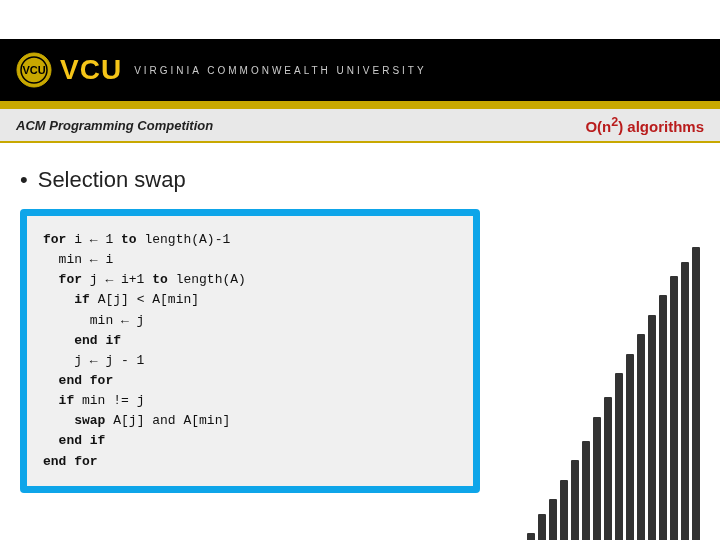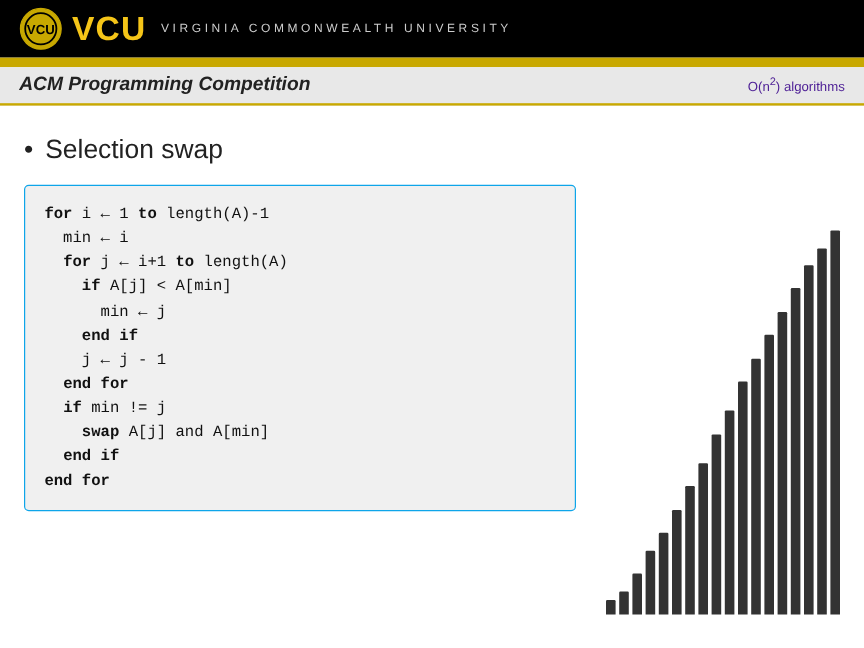--- a/index.html
+++ b/index.html
@@ -12,21 +12,22 @@
       background: #fff;
     }
 
     
     .header {
       background: #000;
       display: flex;
       align-items: center;
       justify-content: space-between;
       padding: 14px 16px;
-      height: 48px;
+      height: 62px;
+      margin-top: 39px;
     }
 
     .header-logo {
       display: flex;
       align-items: center;
       gap: 8px;
     }
 
     .vcu-emblem {
       width: 36px;
@@ -59,30 +60,30 @@
     .title-bar {
       background: #e8e8e8;
       display: flex;
       align-items: center;
       justify-content: space-between;
       padding: 6px 16px;
       border-bottom: 2px solid #c8a800;
     }
 
     .title-bar-left {
-      font-size: 16px;
+      font-size: 13px;
       font-weight: bold;
       color: #222;
       font-style: italic;
     }
 
     .title-bar-right {
-      font-size: 11px;
-      font-weight: normal;
-      color: #4c1d95;
+      font-size: 15px;
+      font-weight: bold;
+      color: #b91c1c;
     }
 
     
     .main-content {
       display: flex;
       padding: 24px 20px 10px 20px;
       gap: 20px;
       height: calc(540px - 48px - 8px - 40px);
     }
 
@@ -100,21 +101,21 @@
       margin-bottom: 16px;
     }
 
     .bullet-dot {
       font-size: 22px;
       margin-right: 10px;
     }
 
     .code-block {
       background: #f0f0f0;
-      border: 1px solid #0ea5e9;
+      border: 7px solid #0ea5e9;
       border-radius: 4px;
       padding: 14px 16px;
       font-family: 'Courier New', Courier, monospace;
       font-size: 13px;
       line-height: 1.55;
       color: #111;
       white-space: pre;
     }
 
     .code-keyword {

